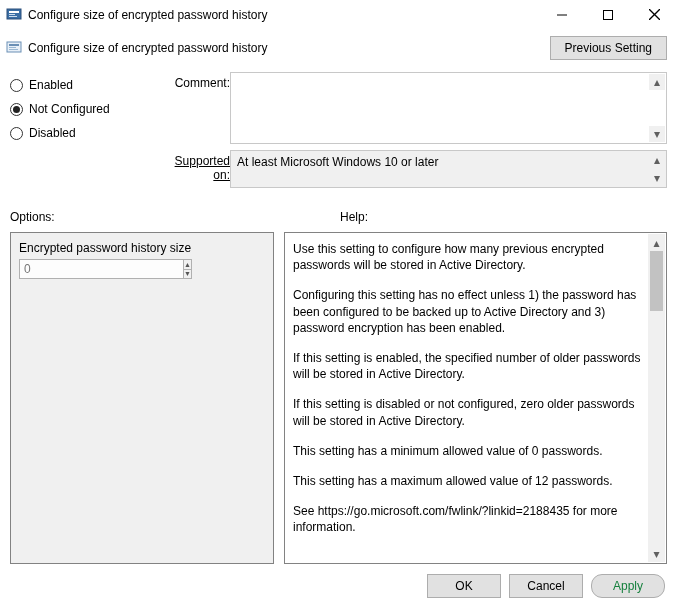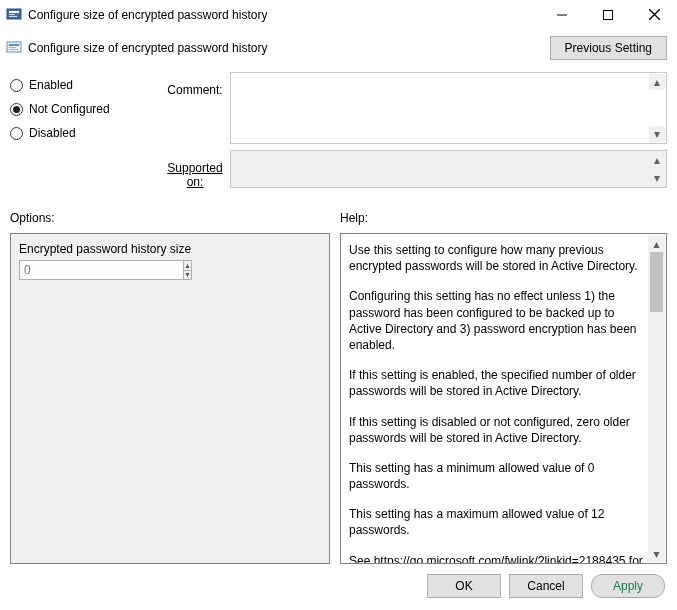--- a/index.html
+++ b/index.html
@@ -55,21 +55,21 @@
     display: grid;
     grid-template-columns: 150px 70px 1fr;
     column-gap: 0;
     row-gap: 6px;
     padding: 6px 10px 0 10px;
   }
   .radios { grid-column: 1; grid-row: 1 / span 3; padding-top: 6px; }
   .radio-row { display: flex; align-items: center; margin-bottom: 10px; gap: 6px; }
   .radio-outer { width:13px; height:13px; border:1px solid #333; border-radius:50%; display:flex; align-items:center; justify-content:center; background:#fff;}
   .radio-outer.sel::after { content:""; width:7px; height:7px; background:#222; border-radius:50%; display:block;}
-  .label-col { grid-column: 2; text-align: center; padding-top: 4px; margin-top: 7px;}
+  .label-col { grid-column: 2; text-align: right; padding-top: 4px;}
   .field-col { grid-column: 3; }
   .textarea-like {
     border: 1px solid #c8c8c8;
     background: #fff;
     width: 100%;
     min-height: 72px;
     position: relative;
     padding: 2px 18px 2px 4px;
     font: inherit;
     resize: none;
@@ -90,21 +90,21 @@
   .oh-headers .hlp { flex:1;}
   
   .bodyrow { display:flex; padding: 4px 10px 0 10px; gap:10px; flex:1; min-height:0;}
   .pane {
     border: 1px solid #828282;
     background: #fff;
     padding: 8px 8px;
     overflow: hidden;
     position: relative;
   }
-  .pane.options { width: 320px; background:#f0f0f0;}
+  .pane.options { width: 264px; background:#f0f0f0;}
   .pane.help { flex:1; padding-right: 20px;}
   .help-scroll { position:absolute; right:1px; top:1px; bottom:1px; width:17px; background:#f0f0f0; display:flex; flex-direction:column;}
   .help-scroll .arr { height:17px; display:flex; align-items:center; justify-content:center; color:#606060;}
   .help-scroll .thumb { flex:0 0 60px; background:#c2c2c2; margin:0 2px;}
   .help-scroll .track { flex:1;}
   .help-content p { margin: 0 0 14px 0; line-height: 1.35;}
   .spinner {
     display:flex; width:114px; margin-top:4px;
   }
   .spinner input {
@@ -182,20 +182,21 @@
       <div class="scroll-arrows">
         <div class="arr">▴</div>
         <div class="arr">▾</div>
       </div>
     </div>
   </div>
 
   <div class="label-col" style="grid-row:2;text-decoration:underline;">Supported on:</div>
   <div class="field-col" style="grid-row:2;">
     <div class="supported-box">
+      <span>At least Microsoft Windows 10 or later</span>
       <div class="scroll-arrows">
         <div class="arr">▴</div>
         <div class="arr">▾</div>
       </div>
     </div>
   </div>
 </div>
 
 <div class="oh-headers">
   <div class="opt">Options:</div>

